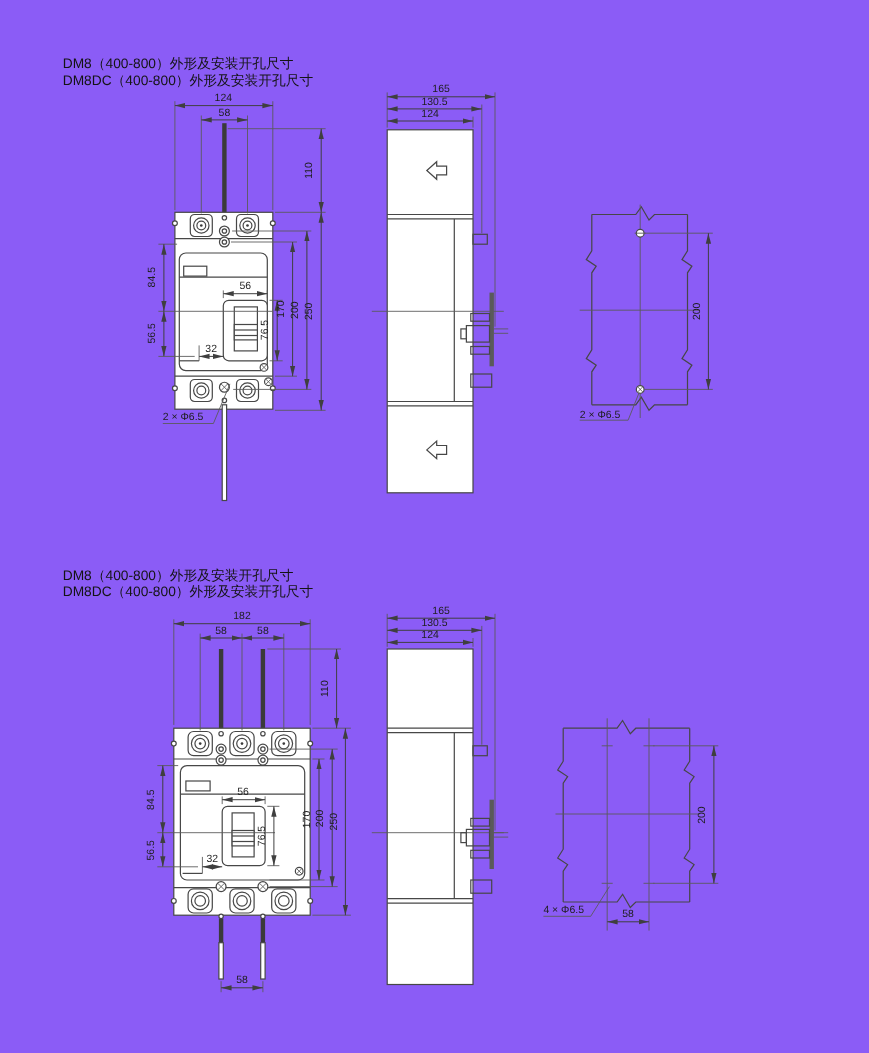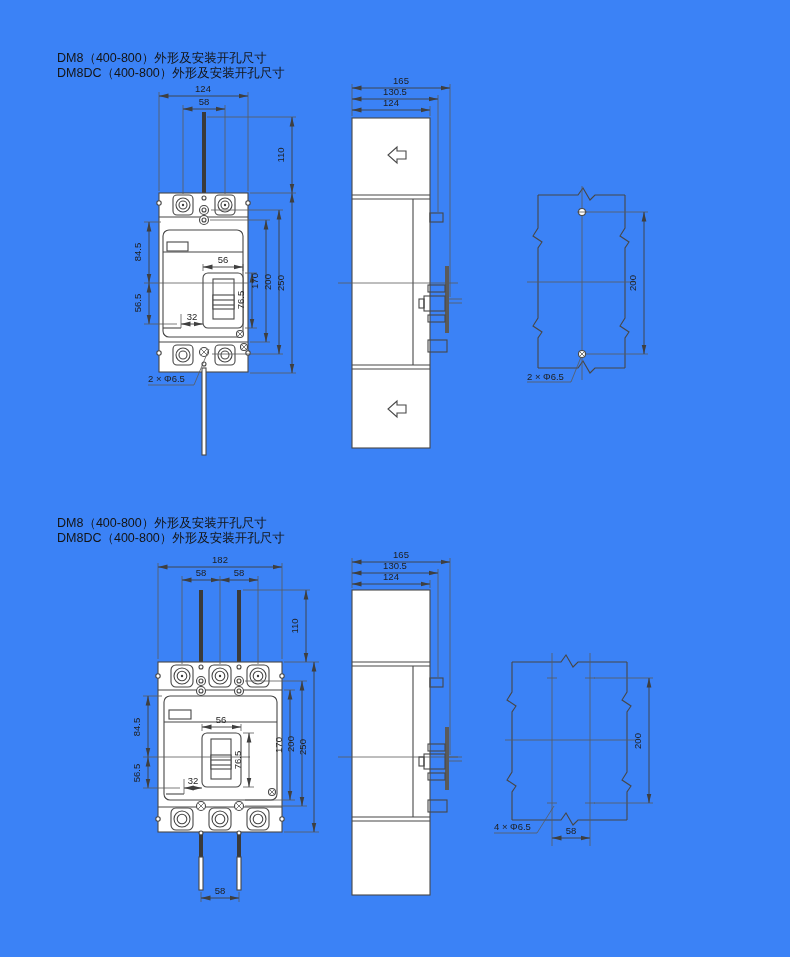--- a/index.html
+++ b/index.html
@@ -1,16 +1,16 @@
 <!DOCTYPE html>
 <html><head>
 <meta charset="utf-8">
 <style>
   html,body{margin:0;padding:0;background:#fff;}
-  #page{position:relative;width:790px;height:957px;background:#3b82f6;overflow:hidden;
+  #page{position:relative;width:790px;height:957px;background:#8b5cf6;overflow:hidden;
         font-family:"Liberation Sans",sans-serif;}
   svg{position:absolute;left:0;top:0;}
   
   .o  {fill:#ffffff;stroke:#474747;stroke-width:1.1;}
   .l  {fill:none;stroke:#474747;stroke-width:1.1;}
   .x  {fill:none;stroke:#5a5a5a;stroke-width:0.8;}
   .dm {fill:none;stroke:#3f3f3f;stroke-width:0.9;
        marker-start:url(#arr);marker-end:url(#arr);}
   .dk {fill:#3a3a3a;stroke:none;}
   .plate{fill:#5a5a5a;stroke:none;}

